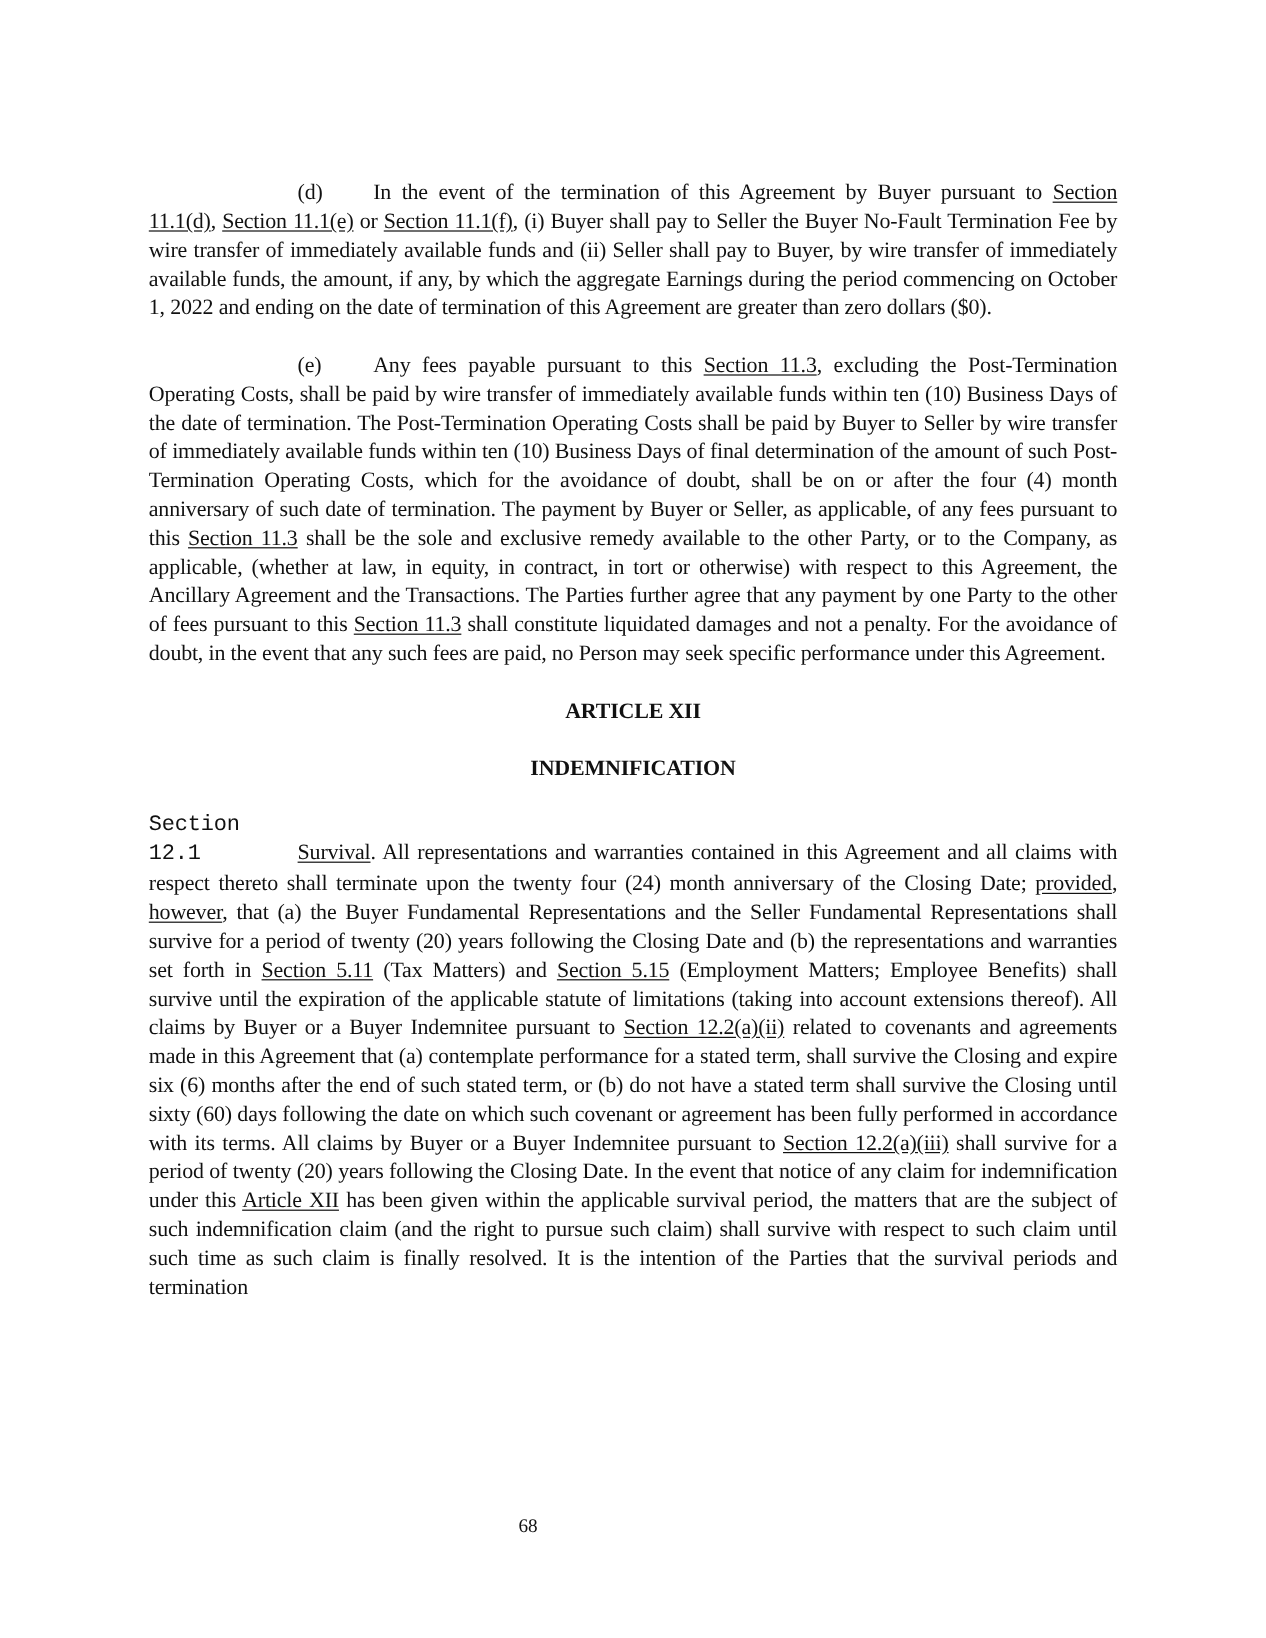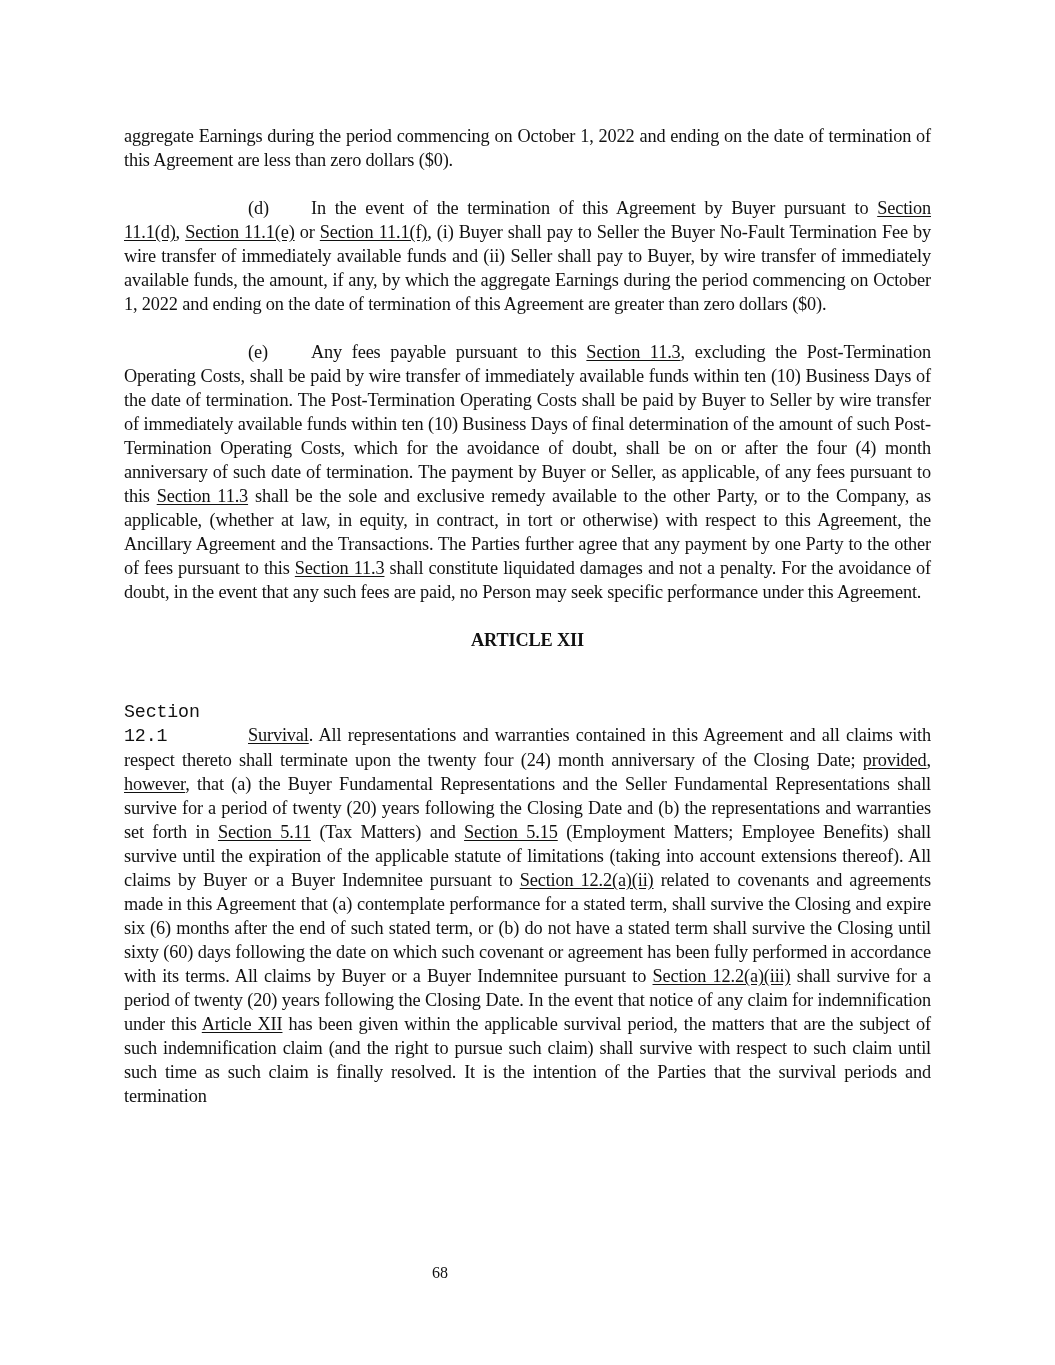--- a/index.html
+++ b/index.html
@@ -55,36 +55,36 @@
       text-align: center;
       font-size: 16px;
       line-height: 20px;
     }
   </style>
 </head>
 <body>
 
 <div class="page">
 
-  <p>aggregate Earnings during the period commencing on October 1, 2022 and ending on the date of termination of this Agreement are less than zero dollars ($0).</p>
 
   <div class="gap"></div>
 
   <p><span class="indent-label">(d)</span><span>In the event of the termination of this Agreement by Buyer pursuant to </span><u>Section 11.1(d)</u><span>, </span><u>Section 11.1(e)</u><span> or </span><u>Section 11.1(f)</u><span>, (i) Buyer shall pay to Seller the Buyer No-Fault Termination Fee by wire transfer of immediately available funds and (ii) Seller shall pay to Buyer, by wire transfer of immediately available funds, the amount, if any, by which the aggregate Earnings during the period commencing on October 1, 2022 and ending on the date of termination of this Agreement are greater than zero dollars ($0).</span></p>
 
   <div class="gap"></div>
 
   <p><span class="indent-label">(e)</span><span>Any fees payable pursuant to this </span><u>Section 11.3</u><span>, excluding the Post-Termination Operating Costs, shall be paid by wire transfer of immediately available funds within ten (10) Business Days of the date of termination.  The Post-Termination Operating Costs shall be paid by Buyer to Seller by wire transfer of immediately available funds within ten (10) Business Days of final determination of the amount of such Post-Termination Operating Costs, which for the avoidance of doubt, shall be on or after the four (4) month anniversary of such date of termination.  The payment by Buyer or Seller, as applicable, of any fees pursuant to this </span><u>Section 11.3</u><span> shall be the sole and exclusive remedy available to the other Party, or to the Company, as applicable, (whether at law, in equity, in contract, in tort or otherwise) with respect to this Agreement, the Ancillary Agreement and the Transactions.  The Parties further agree that any payment by one Party to the other of fees pursuant to this </span><u>Section 11.3</u><span> shall constitute liquidated damages and not a penalty.  For the avoidance of doubt, in the event that any such fees are paid, no Person may seek specific performance under this Agreement.</span></p>
 
   <div class="gap"></div>
 
   <p class="heading">ARTICLE XII</p>
 
   <div class="gap"></div>
 
+  <p class="heading">INDEMNIFICATION</p>
 
   <div class="gap"></div>
 
   <p><span class="sec-label">Section 12.1</span><u>Survival</u><span>.  All representations and warranties contained in this Agreement and all claims with respect thereto shall terminate upon the twenty four (24) month anniversary of the Closing Date; </span><u>provided</u><span>, </span><u>however</u><span>, that (a) the Buyer Fundamental Representations and the Seller Fundamental Representations shall survive for a period of twenty (20) years following the Closing Date and (b) the representations and warranties set forth in </span><u>Section 5.11</u><span> (Tax Matters) and </span><u>Section 5.15</u><span> (Employment Matters; Employee Benefits) shall survive until the expiration of the applicable statute of limitations (taking into account extensions thereof).  All claims by Buyer or a Buyer Indemnitee pursuant to </span><u>Section 12.2(a)(ii)</u><span> related to covenants and agreements made in this Agreement that (a) contemplate performance for a stated term, shall survive the Closing and expire six (6) months after the end of such stated term, or (b) do not have a stated term shall survive the Closing until sixty (60) days following the date on which such covenant or agreement has been fully performed in accordance with its terms.  All claims by Buyer or a Buyer Indemnitee pursuant to </span><u>Section 12.2(a)(iii)</u><span> shall survive for a period of twenty (20) years following the Closing Date.  In the event that notice of any claim for indemnification under this </span><u>Article XII</u><span> has been given within the applicable survival period, the matters that are the subject of such indemnification claim (and the right to pursue such claim) shall survive with respect to such claim until such time as such claim is finally resolved.  It is the intention of the Parties that the survival periods and termination</span></p>
 
 </div>
 
 <div class="page-number">68</div>
 
 </body></html>

